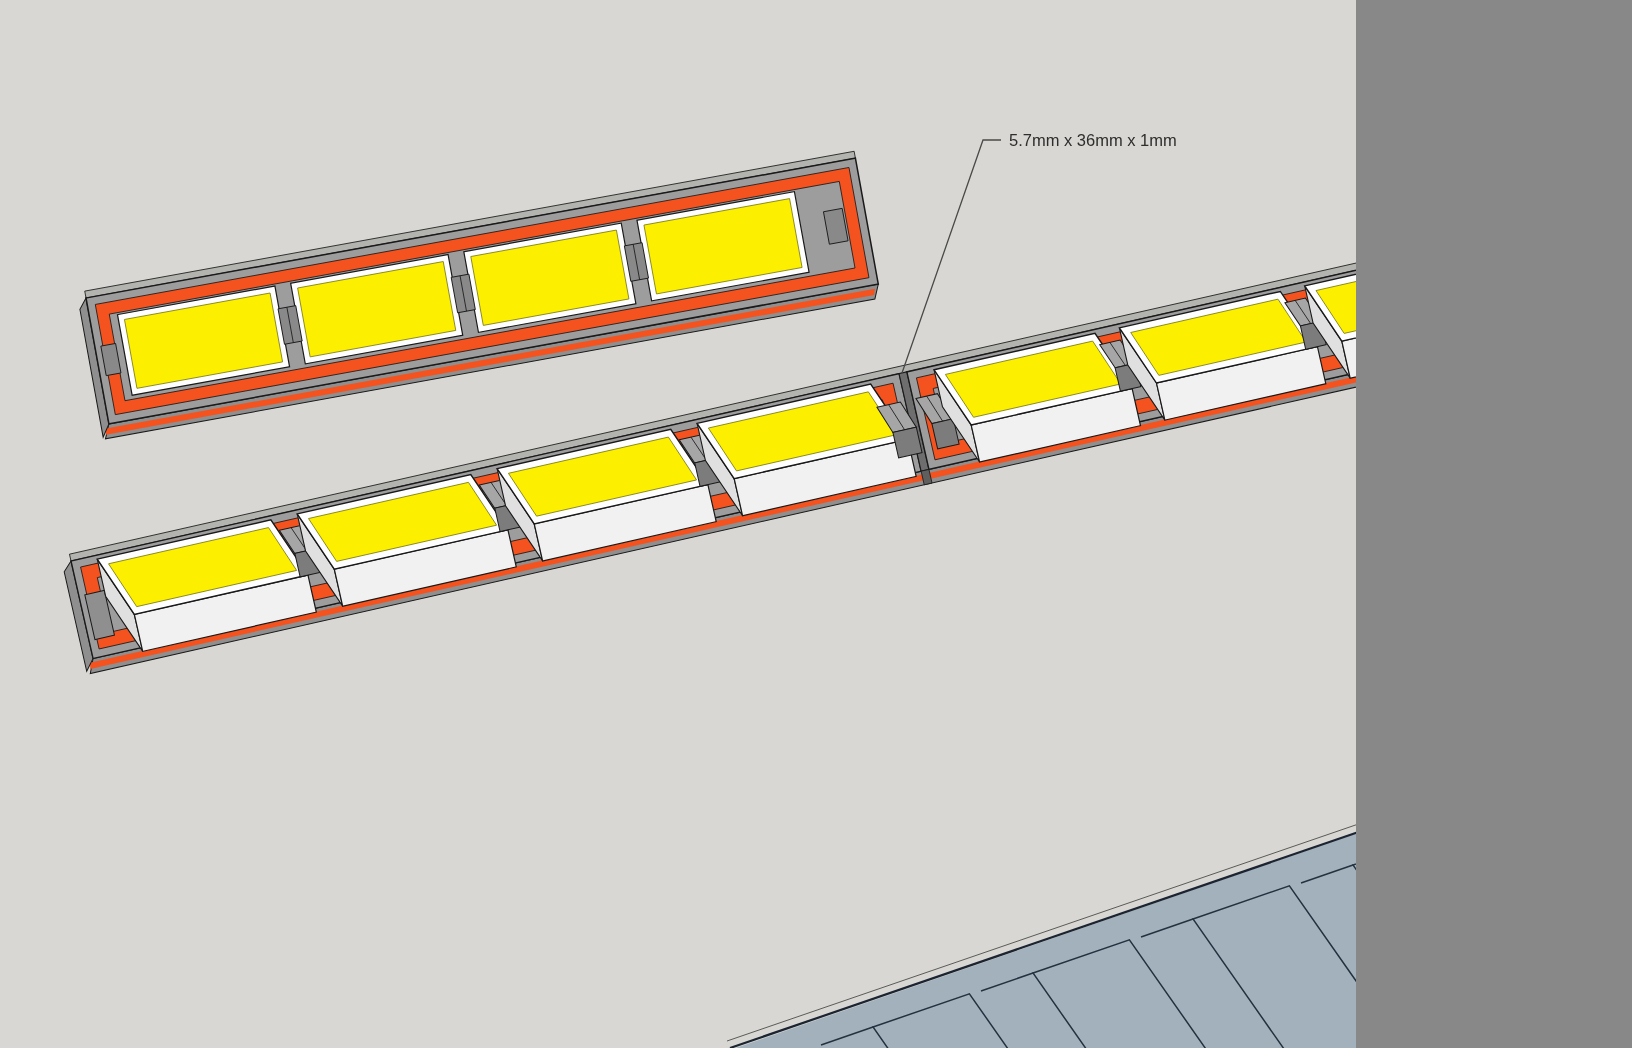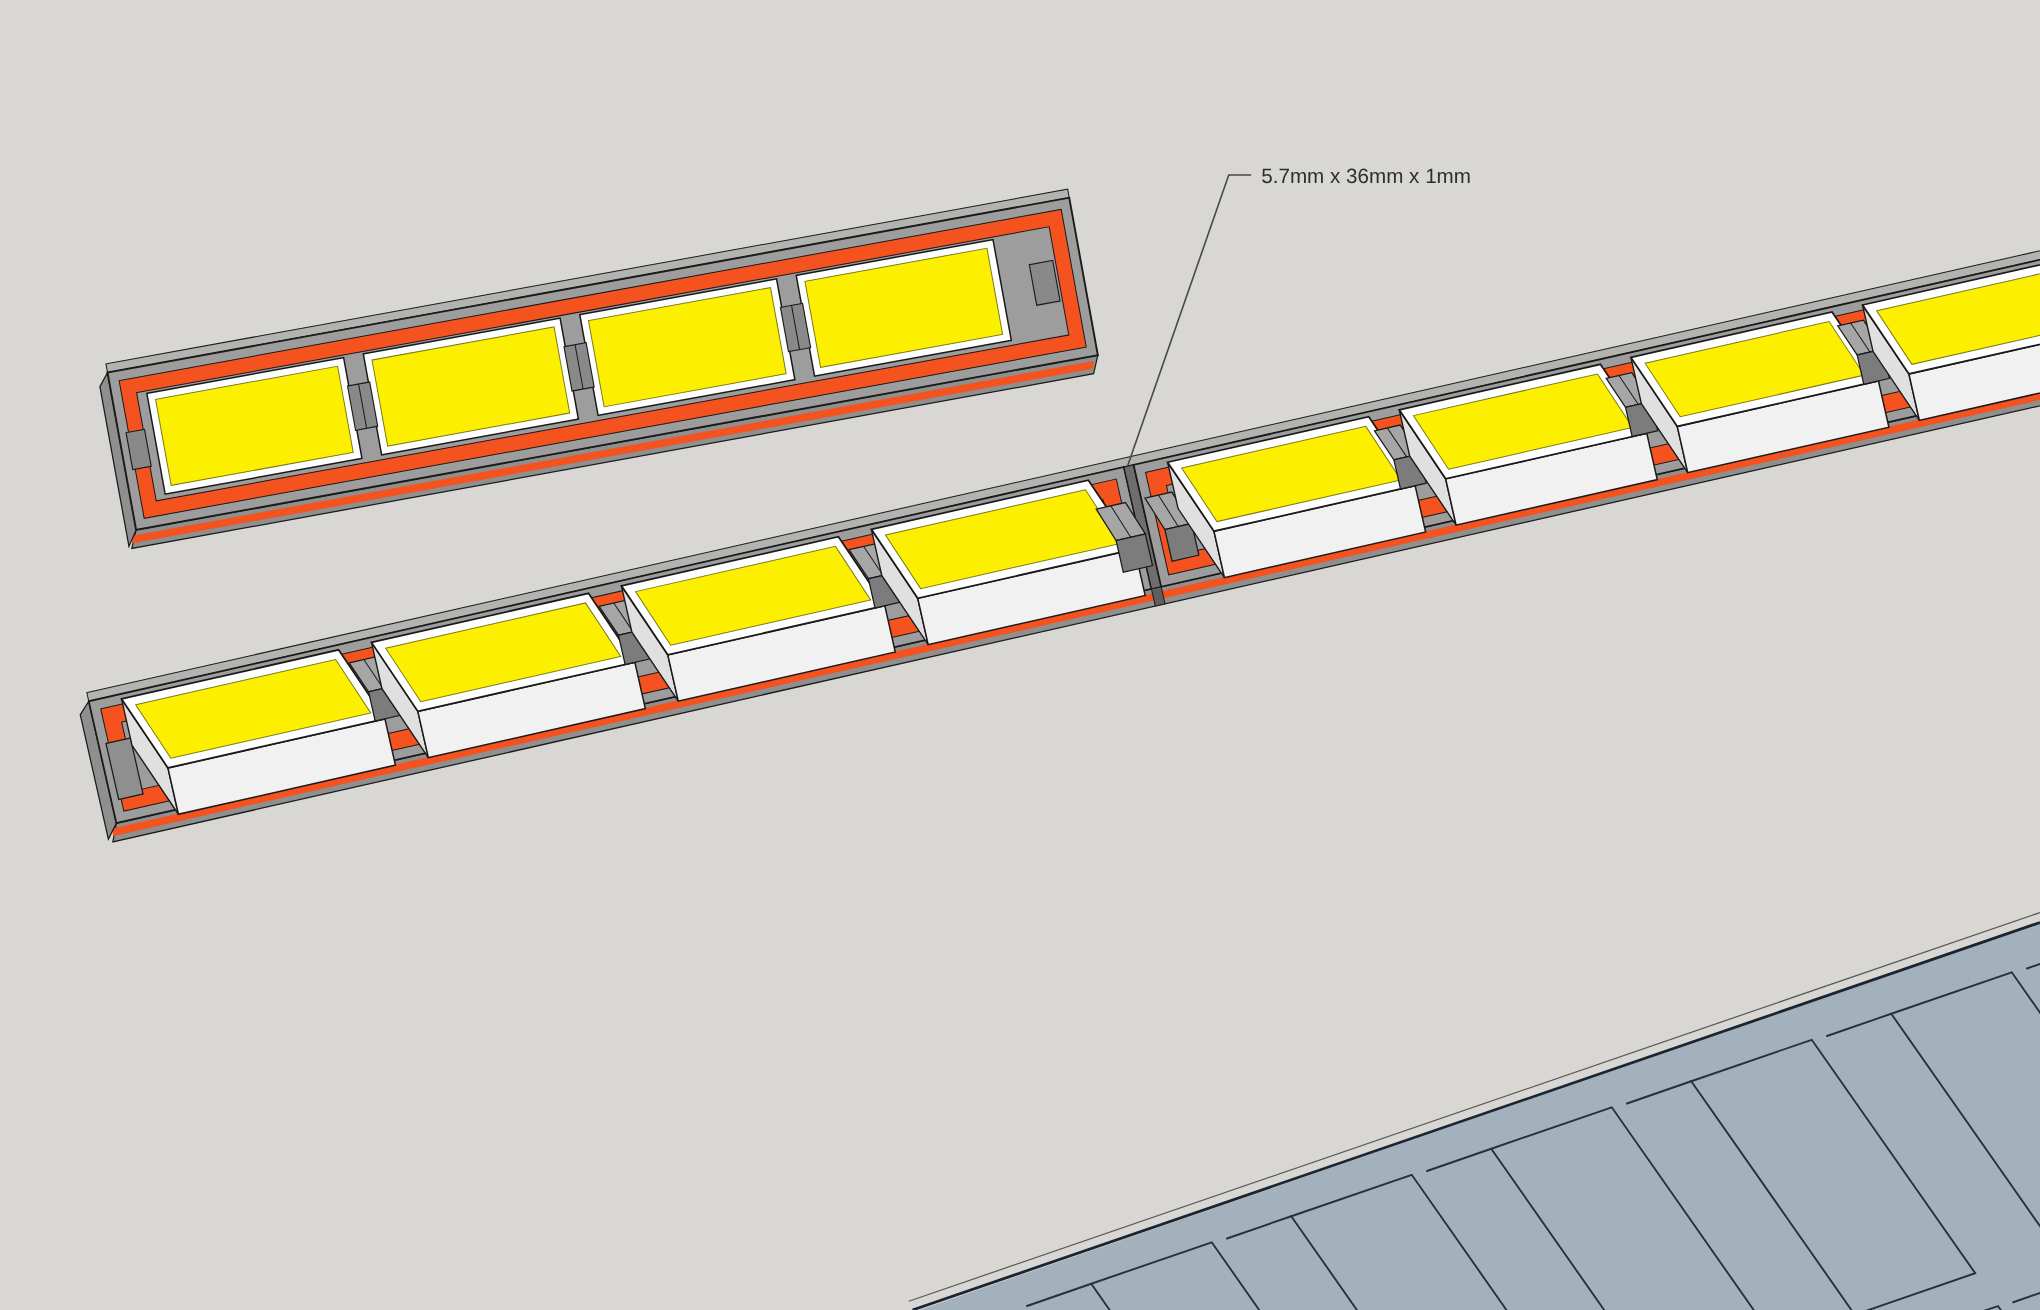--- a/index.html
+++ b/index.html
@@ -1,18 +1,18 @@
 <!DOCTYPE html>
 <html><head>
 <meta charset="utf-8">
 <style>
   html,body{margin:0;padding:0;background:#888;}
   .stage{
     position:relative;
-    width:1632px;height:1048px;
+    width:1356px;height:1048px;
     overflow:hidden;
     font-family:"Liberation Sans", sans-serif;
   }
   .stage svg{position:absolute;left:0;top:0;}
   text.dim-label{
     font-family:"Liberation Sans", sans-serif;
     font-size:16.5px;
   }
 </style>
 </head>

